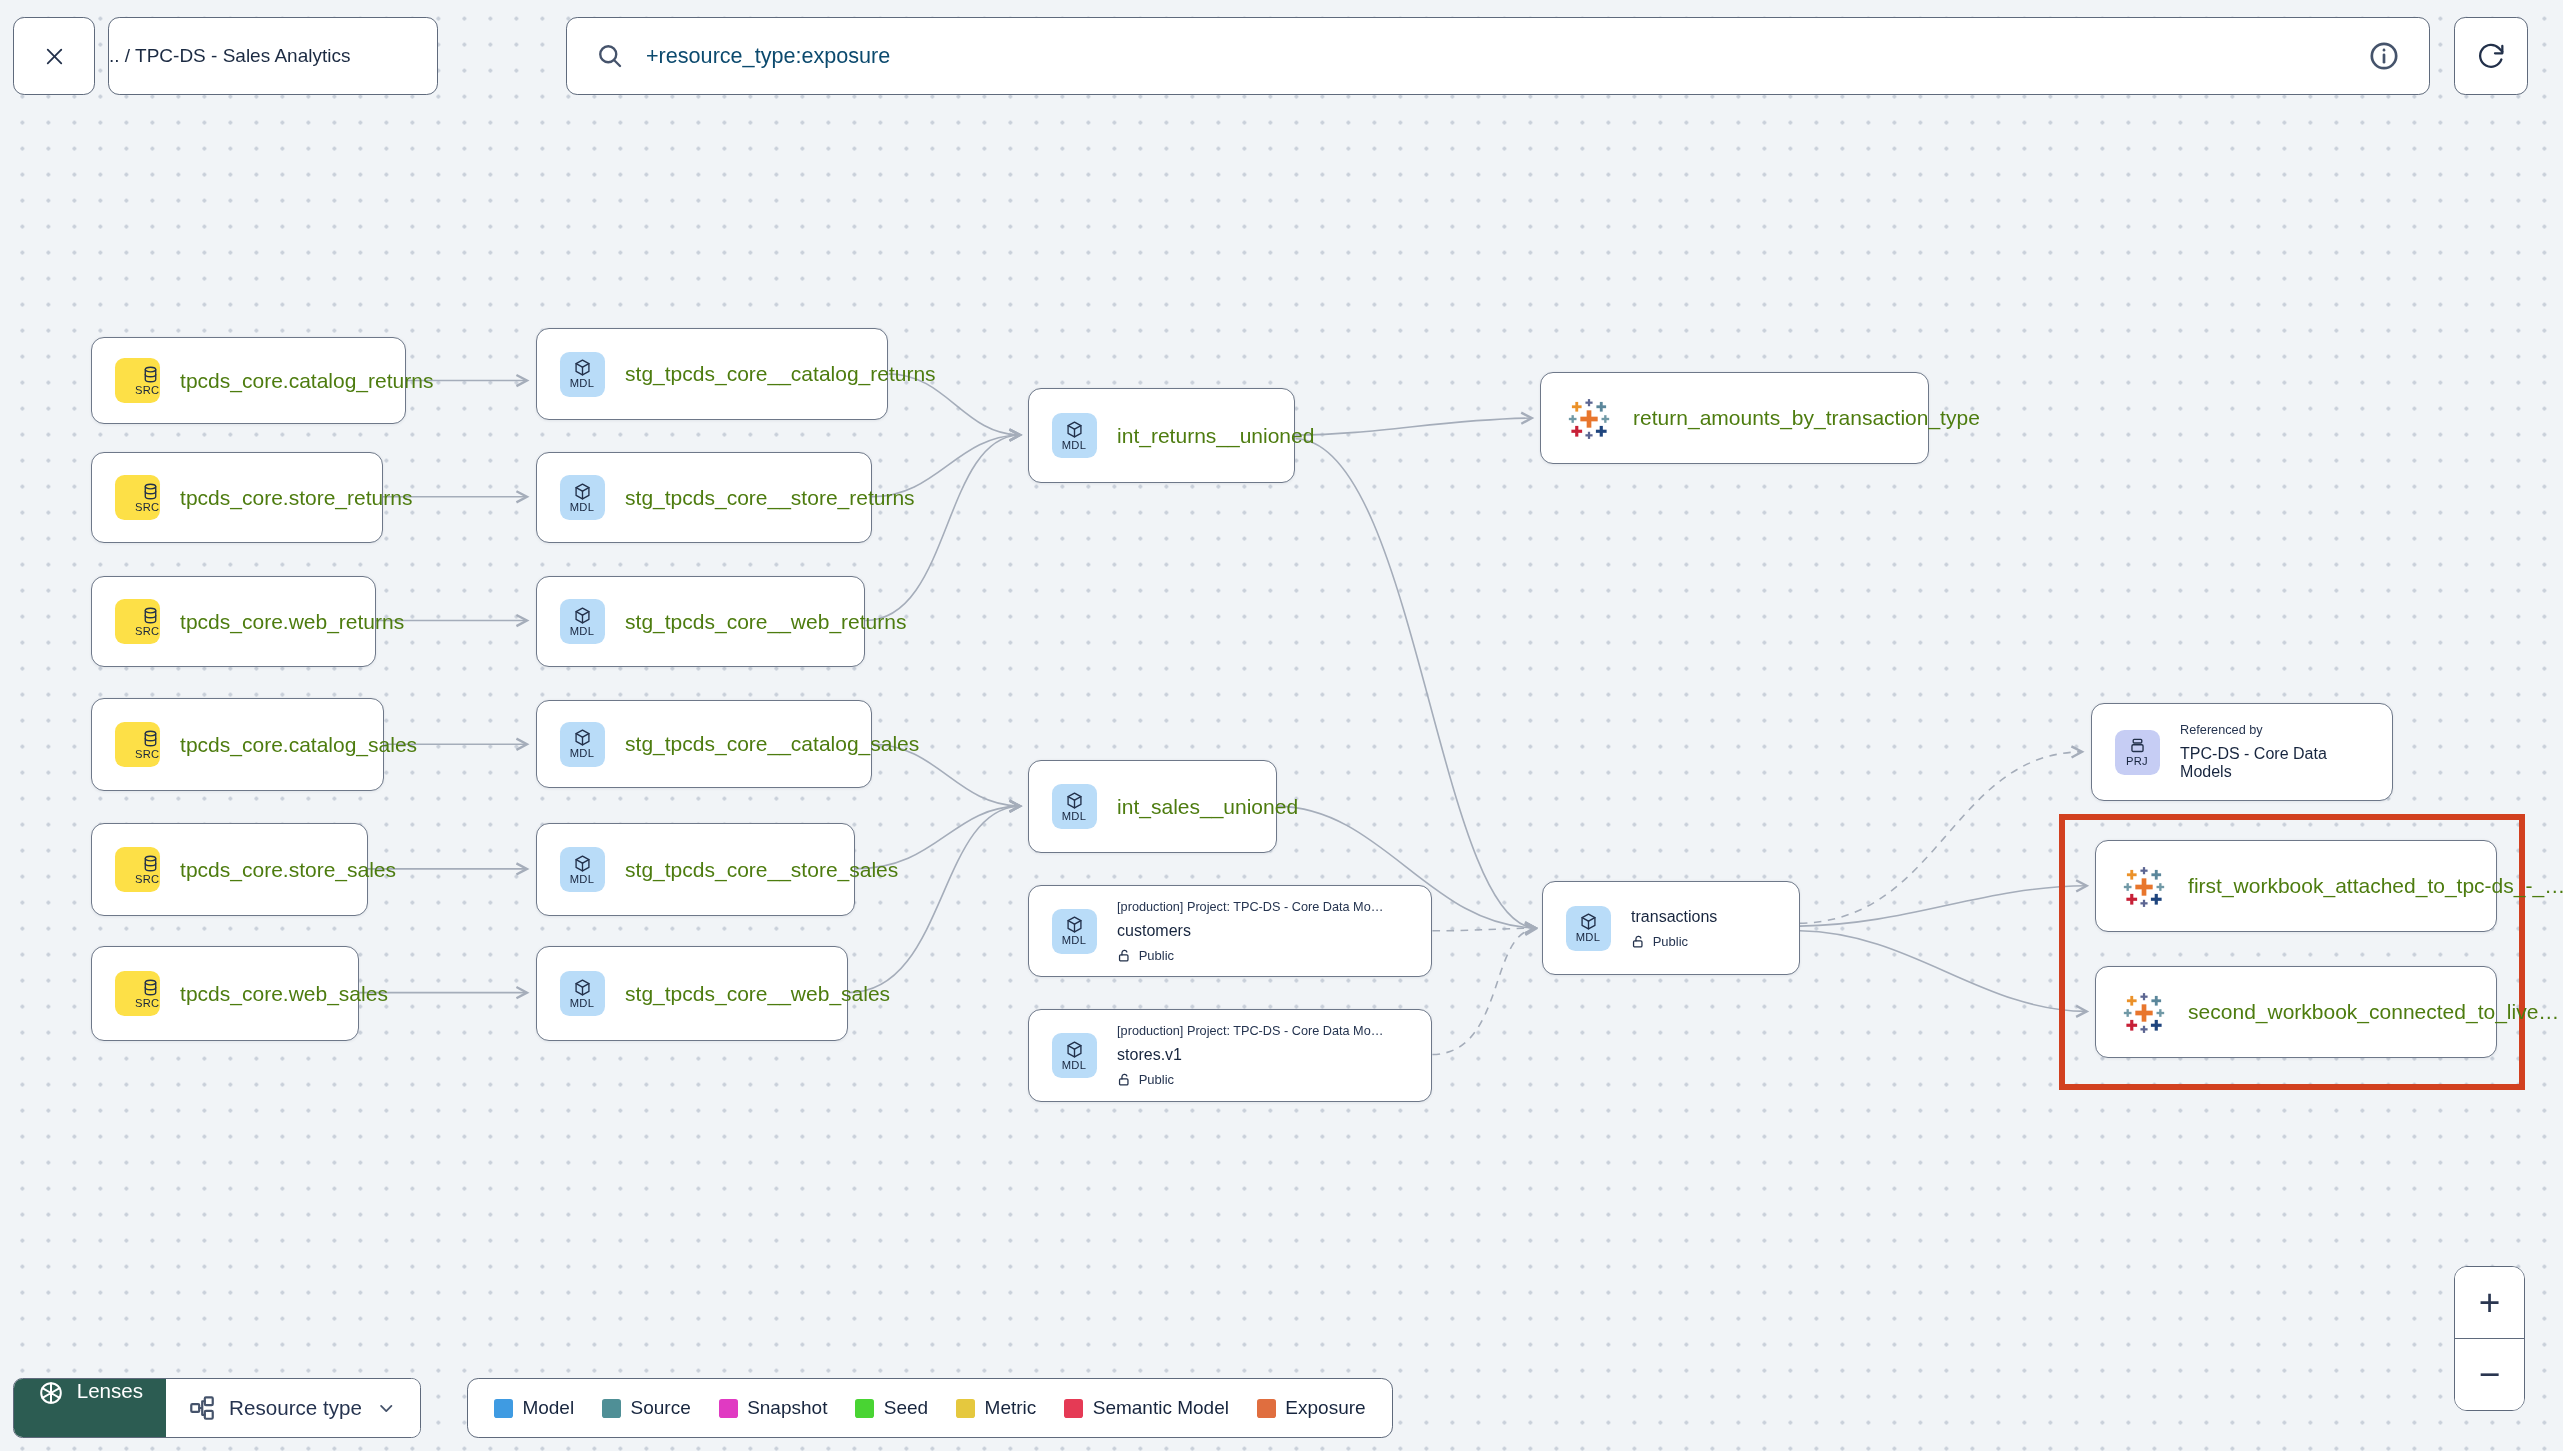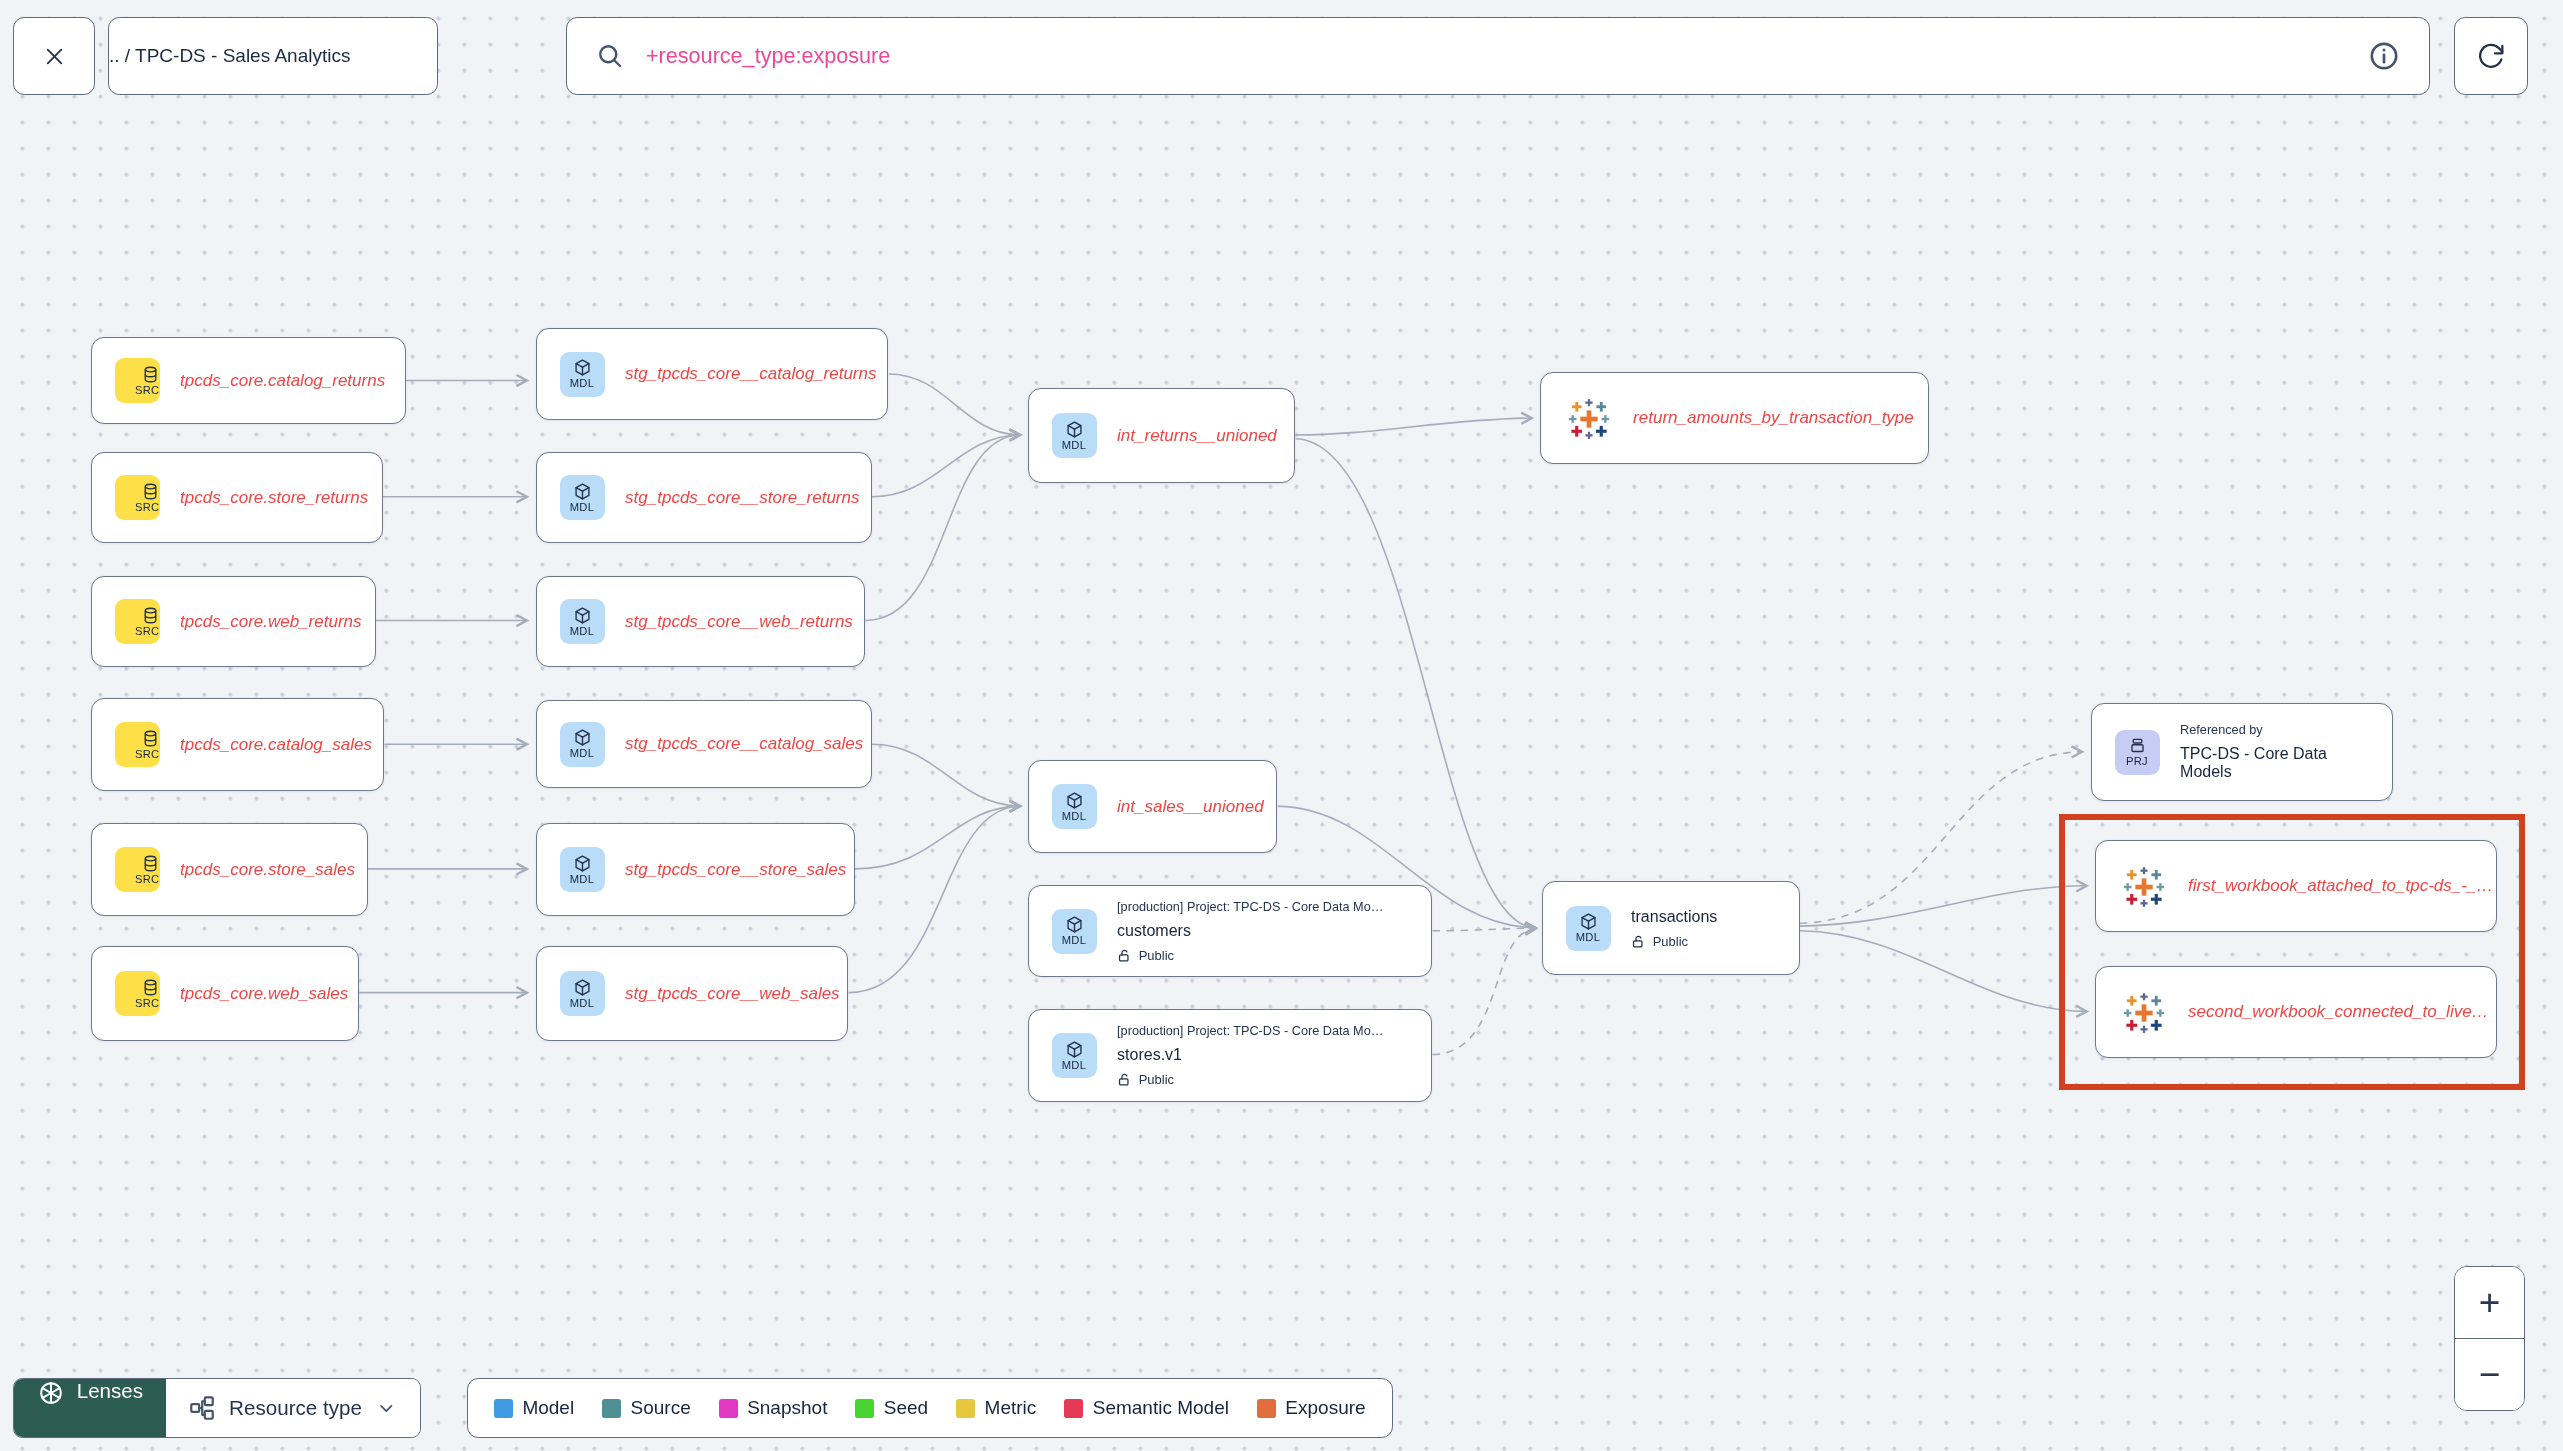--- a/index.html
+++ b/index.html
@@ -14,41 +14,41 @@
   
   .node{position:absolute;background:#fff;border:1.9px solid #6e7889;border-radius:13px;
     display:flex;align-items:center;gap:20.6px;padding:0 22.5px;box-sizing:border-box;
     box-shadow:0 0.9px 2.8px rgba(20,30,50,.07);cursor:pointer;}
   .badge{width:45px;height:45px;border-radius:9.4px;flex:0 0 auto;
     display:flex;flex-direction:column;align-items:center;justify-content:center;gap:0.9px;}
   .badge .blabel{font-size:11.2px;font-weight:500;color:#17253e;letter-spacing:0.3px;line-height:1;}
   .badge.src{background:#fde047;align-items:flex-end;}
   .badge.mdl{background:#b9dcf8;}
   .badge.prj{background:#c6cdf4;}
-  .nlabel{font-size:17px;color:#ef4444;white-space:nowrap;font-style:italic;}
+  .nlabel{font-size:21px;color:#4d7c0f;white-space:nowrap;}
   .ncol{display:flex;flex-direction:column;gap:8px;min-width:0;}
   .nsub{font-size:12.7px;color:#253450;white-space:nowrap;}
   .naccess{display:flex;align-items:center;gap:6.6px;font-size:13px;color:#253450;}
   .ntitle{font-size:16px;color:#17253e;}
   .tabicon{width:49px;height:49px;flex:0 0 auto;}
   .ic{fill:none;stroke:#22304a;stroke-width:1.7;stroke-linecap:round;stroke-linejoin:round;}
   .icw{fill:none;stroke:#ffffff;stroke-width:1.7;stroke-linecap:round;stroke-linejoin:round;}
   .icg{fill:none;stroke:#45536b;stroke-width:1.9;stroke-linecap:round;stroke-linejoin:round;}
   
   .hlbox{position:absolute;border:6.6px solid #d2401f;box-sizing:border-box;}
   
   .btn{position:absolute;background:#fff;border:1.9px solid #5f6a7c;border-radius:11.2px;
     display:flex;align-items:center;justify-content:center;box-sizing:border-box;cursor:pointer;}
   .crumb{position:absolute;background:#fff;border:1.9px solid #5f6a7c;border-radius:11.2px;
     display:flex;align-items:center;box-sizing:border-box;
     font-size:19px;color:#1b2a42;cursor:pointer;}
   .searchbar{position:absolute;background:#fff;border:1.9px solid #5f6a7c;border-radius:11.2px;
     display:flex;align-items:center;box-sizing:border-box;padding:0 28px;gap:19px;}
   .searchbar input{flex:1;border:none;outline:none;background:transparent;
-    font-family:"Liberation Sans",sans-serif;font-size:21.6px;color:#ec4899;}
+    font-family:"Liberation Sans",sans-serif;font-size:21.6px;color:#0c4a6e;}
   
   .lensgroup{position:absolute;display:flex;border:1.9px solid #5f6a7c;border-radius:9.4px;
     overflow:hidden;box-sizing:border-box;background:#fff;}
   .lensbtn{background:#2c5c52;color:#fff;display:flex;align-items:flex-start;gap:12.2px;
     padding:0 22.5px;font-size:20.6px;cursor:pointer;}
   .rtbtn{background:#fff;display:flex;align-items:center;gap:13px;padding:0 22.5px;
     font-size:20.6px;color:#263450;cursor:pointer;}
   .legend{position:absolute;background:#fff;border:1.9px solid #5f6a7c;border-radius:11.2px;
     display:flex;align-items:center;gap:28px;padding:0 26px;box-sizing:border-box;}
   .litem{display:flex;align-items:center;gap:9.4px;font-size:19px;color:#17253e;}

